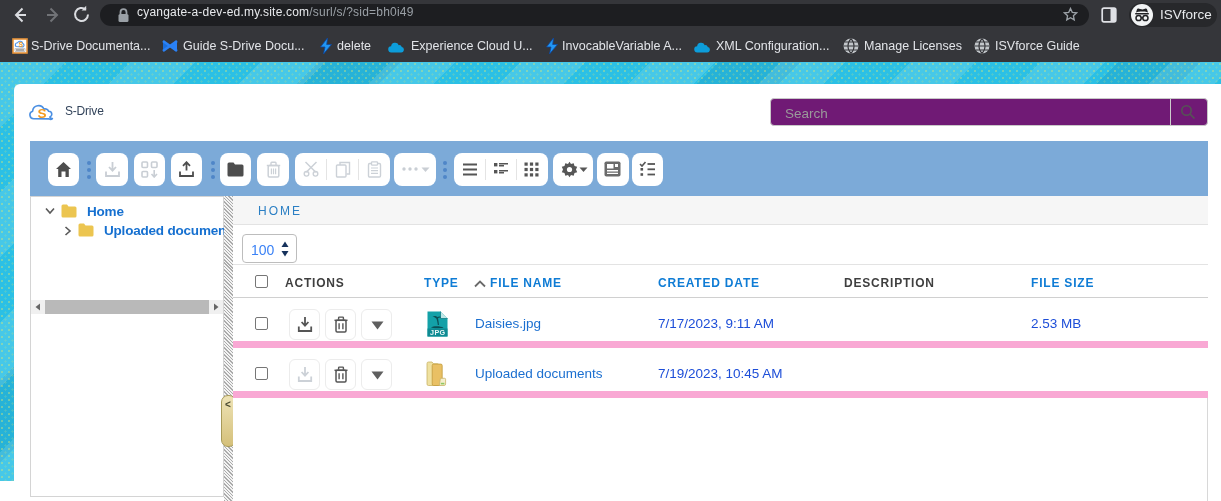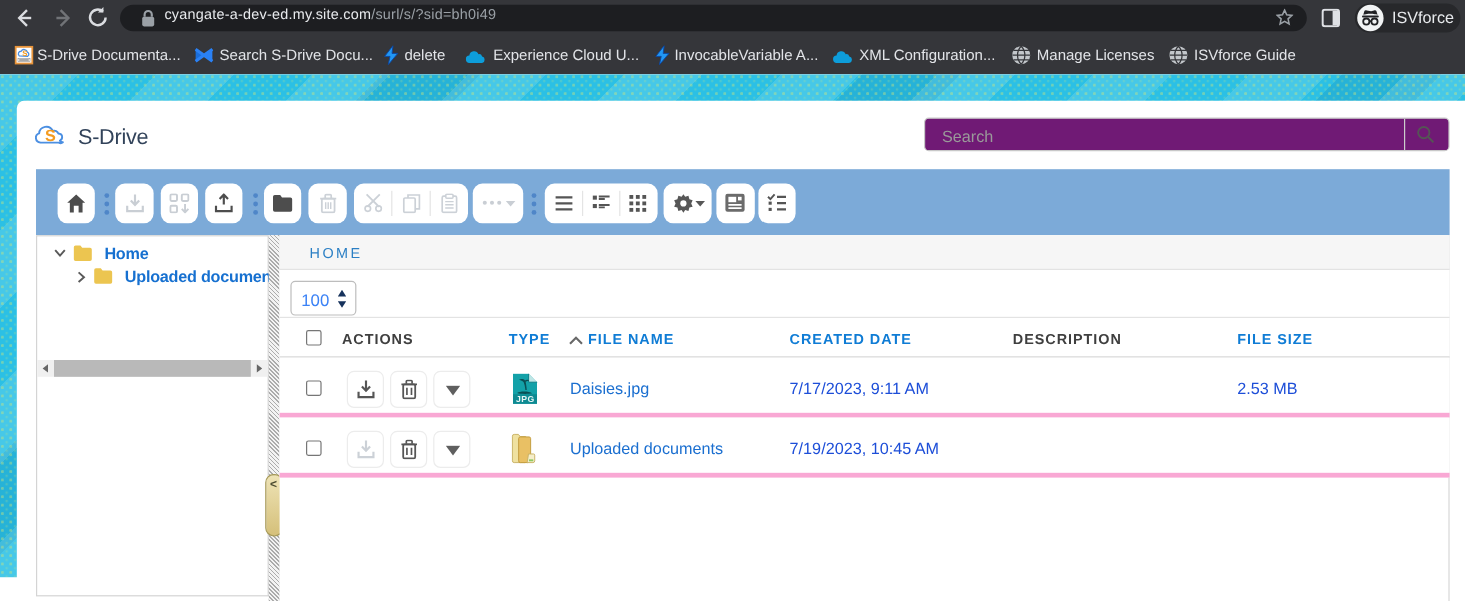--- a/index.html
+++ b/index.html
@@ -20,21 +20,21 @@
   background-color:#2bc0e5;
   background-image:
     radial-gradient(circle at 2px 2px, rgba(210,230,120,.42) 1px, rgba(210,230,120,0) 1.5px),
     radial-gradient(circle at 5.5px 5.5px, rgba(210,230,120,.22) .9px, rgba(210,230,120,0) 1.35px),
     repeating-linear-gradient(135deg, rgba(255,255,255,.13) 0 46px, rgba(255,255,255,0) 46px 92px),
     repeating-linear-gradient(135deg, rgba(0,0,0,0) 0 225px, rgba(0,80,120,.12) 225px 283px);
   background-size: 7px 7px, 7px 7px, auto, auto;
 }
 
 #card { position:absolute; left:14px; top:84px; width:1207px; height:417px; background:#fff; border-radius:6px 0 0 0; }
-#sdrive-title { position:absolute; left:65px; top:104px; font-size:18px; letter-spacing:-0.2px; color:#32435a; }
+#sdrive-title { position:absolute; left:65px; top:104px; font-size:12px; letter-spacing:-0.2px; color:#32435a; }
 #searchbox { position:absolute; left:770px; top:98px; width:438px; height:28px; border:1px solid #c8c8c8; border-radius:4px; background:#701a75; }
 #searchbox .ph { position:absolute; left:14px; top:7px; font-size:13.5px; color:#9a9a9a; }
 #searchbtn { position:absolute; right:0; top:0; width:37px; height:26px; border-left:1px solid #ccc; }
 
 #toolbar { position:absolute; left:30px; top:141px; width:1178px; height:55px; background:#7caad8; }
 .tbtn { position:absolute; top:11.5px; height:33px; background:#fff; border-radius:8px; }
 .tsep { position:absolute; top:20px; width:4px; }
 .tsep i { display:block; width:4px; height:4px; border-radius:50%; background:#4f86c8; margin-bottom:3px; }
 .tdiv { position:absolute; top:6px; bottom:6px; width:1px; background:#e4e4e4; }
 
@@ -45,21 +45,21 @@
   background:linear-gradient(180deg,#eee3b6,#d5c07a); }
 #collapser span { position:absolute; left:3px; top:3px; font-size:10px; font-weight:bold; color:#4a4a30; }
 #mainpanel { position:absolute; left:233px; top:196px; width:975px; height:305px; border-right:1px solid #d8d8d8; background:#fff; }
 #crumb { position:absolute; left:233px; top:196px; width:975px; height:29px; background:#f6f6f6; border-bottom:1px solid #e3e3e3; }
 #crumb span { position:absolute; left:25px; top:8px; font-size:12px; letter-spacing:2px; color:#2b7fc4; }
 #spinrow { position:absolute; left:233px; top:225px; width:975px; height:40px; border-bottom:1px solid #e3e3e3; background:#fff; }
 #spinner { position:absolute; left:9px; top:9px; width:55px; height:29px; border:1px solid #bdbdbd; border-radius:4px; }
 #spinner b { position:absolute; left:8px; top:7px; font-size:14px; font-weight:normal; color:#3b82f6; }
 
 .hrow { position:absolute; left:233px; top:265px; width:975px; height:33px; border-bottom:1px solid #d0d0d0; background:#fff; }
-.trow { position:absolute; left:233px; width:975px; height:50px; border-bottom:4px solid #f9a8d4; background:#fff; }
+.trow { position:absolute; left:233px; width:975px; height:50px; border-bottom:7px solid #f9a8d4; background:#fff; }
 .hl { position:absolute; font-size:12px; font-weight:bold; letter-spacing:0.8px; color:#0f7cd5; top:11px; }
 .hd { color:#3f3f3f; }
 .cb { position:absolute; width:13px; height:13px; border:1.5px solid #767676; border-radius:2px; background:#fff; }
 .abtn { position:absolute; top:11px; width:31px; height:31px; border:1px solid #ececec; border-radius:6px; background:#fff; }
 .link { position:absolute; font-size:13.5px; color:#1b6fd0; }
 .val { position:absolute; font-size:13.5px; color:#1d4ed8; }
 
 .treetxt { position:absolute; font-size:13.5px; font-weight:bold; color:#1670d0; white-space:nowrap; letter-spacing:-0.2px; }
 #recycle { position:absolute; left:29px; top:54px; width:159px; height:35px; border-radius:17.5px; background:#d9f7d9; }
 #recycle span { position:absolute; left:46px; top:10px; font-size:13.5px; font-weight:bold; color:#2f9e41; letter-spacing:0.1px; }
@@ -117,21 +117,21 @@
         <path d="M4 12 h8" stroke="#555" stroke-width="1"></path>
       </svg>
       <span class="bm-t" style="left:19px">S-Drive Documenta...</span>
     </div>
   <div class="bm" style="left:162px">
       <svg class="bmicon" style="left:0" width="16" height="16" viewBox="0 0 16 16">
         <path d="M1 3 L7 8 L1 13 Z" fill="#1a6edb"></path>
         <path d="M15 3 L9 8 L15 13 Z" fill="#2a81f5"></path>
         <path d="M1 3 L15 13 M15 3 L1 13" stroke="#2a81f5" stroke-width="2.6"></path>
       </svg>
-      <span class="bm-t" style="left:21px">Search S-Drive Docu...</span>
+      <span class="bm-t" style="left:21px">Guide S-Drive Docu...</span>
     </div>
   <div class="bm" style="left:318px">
       <svg class="bmicon" style="left:0" width="13" height="16" viewBox="0 0 13 16">
         <path d="M8 0 L1 9 H5.5 L4 16 L12 6.5 H7.2 Z" fill="#2196f3" stroke="#0d47a1" stroke-width="0.8"></path>
       </svg>
       <span class="bm-t" style="left:19px">delete</span>
     </div>
   <div class="bm" style="left:388px">
       <svg class="bmicon" style="left:0;top:10px" width="18" height="12" viewBox="0 0 18 12">
         <path d="M4 11 a3.5 3.5 0 0 1 -0.5-7 a4.5 4.5 0 0 1 8.6-1.2 a3 3 0 0 1 3.4 2.1 a3.1 3.1 0 0 1 -1 6.1 Z" fill="#0d9dda"></path>

